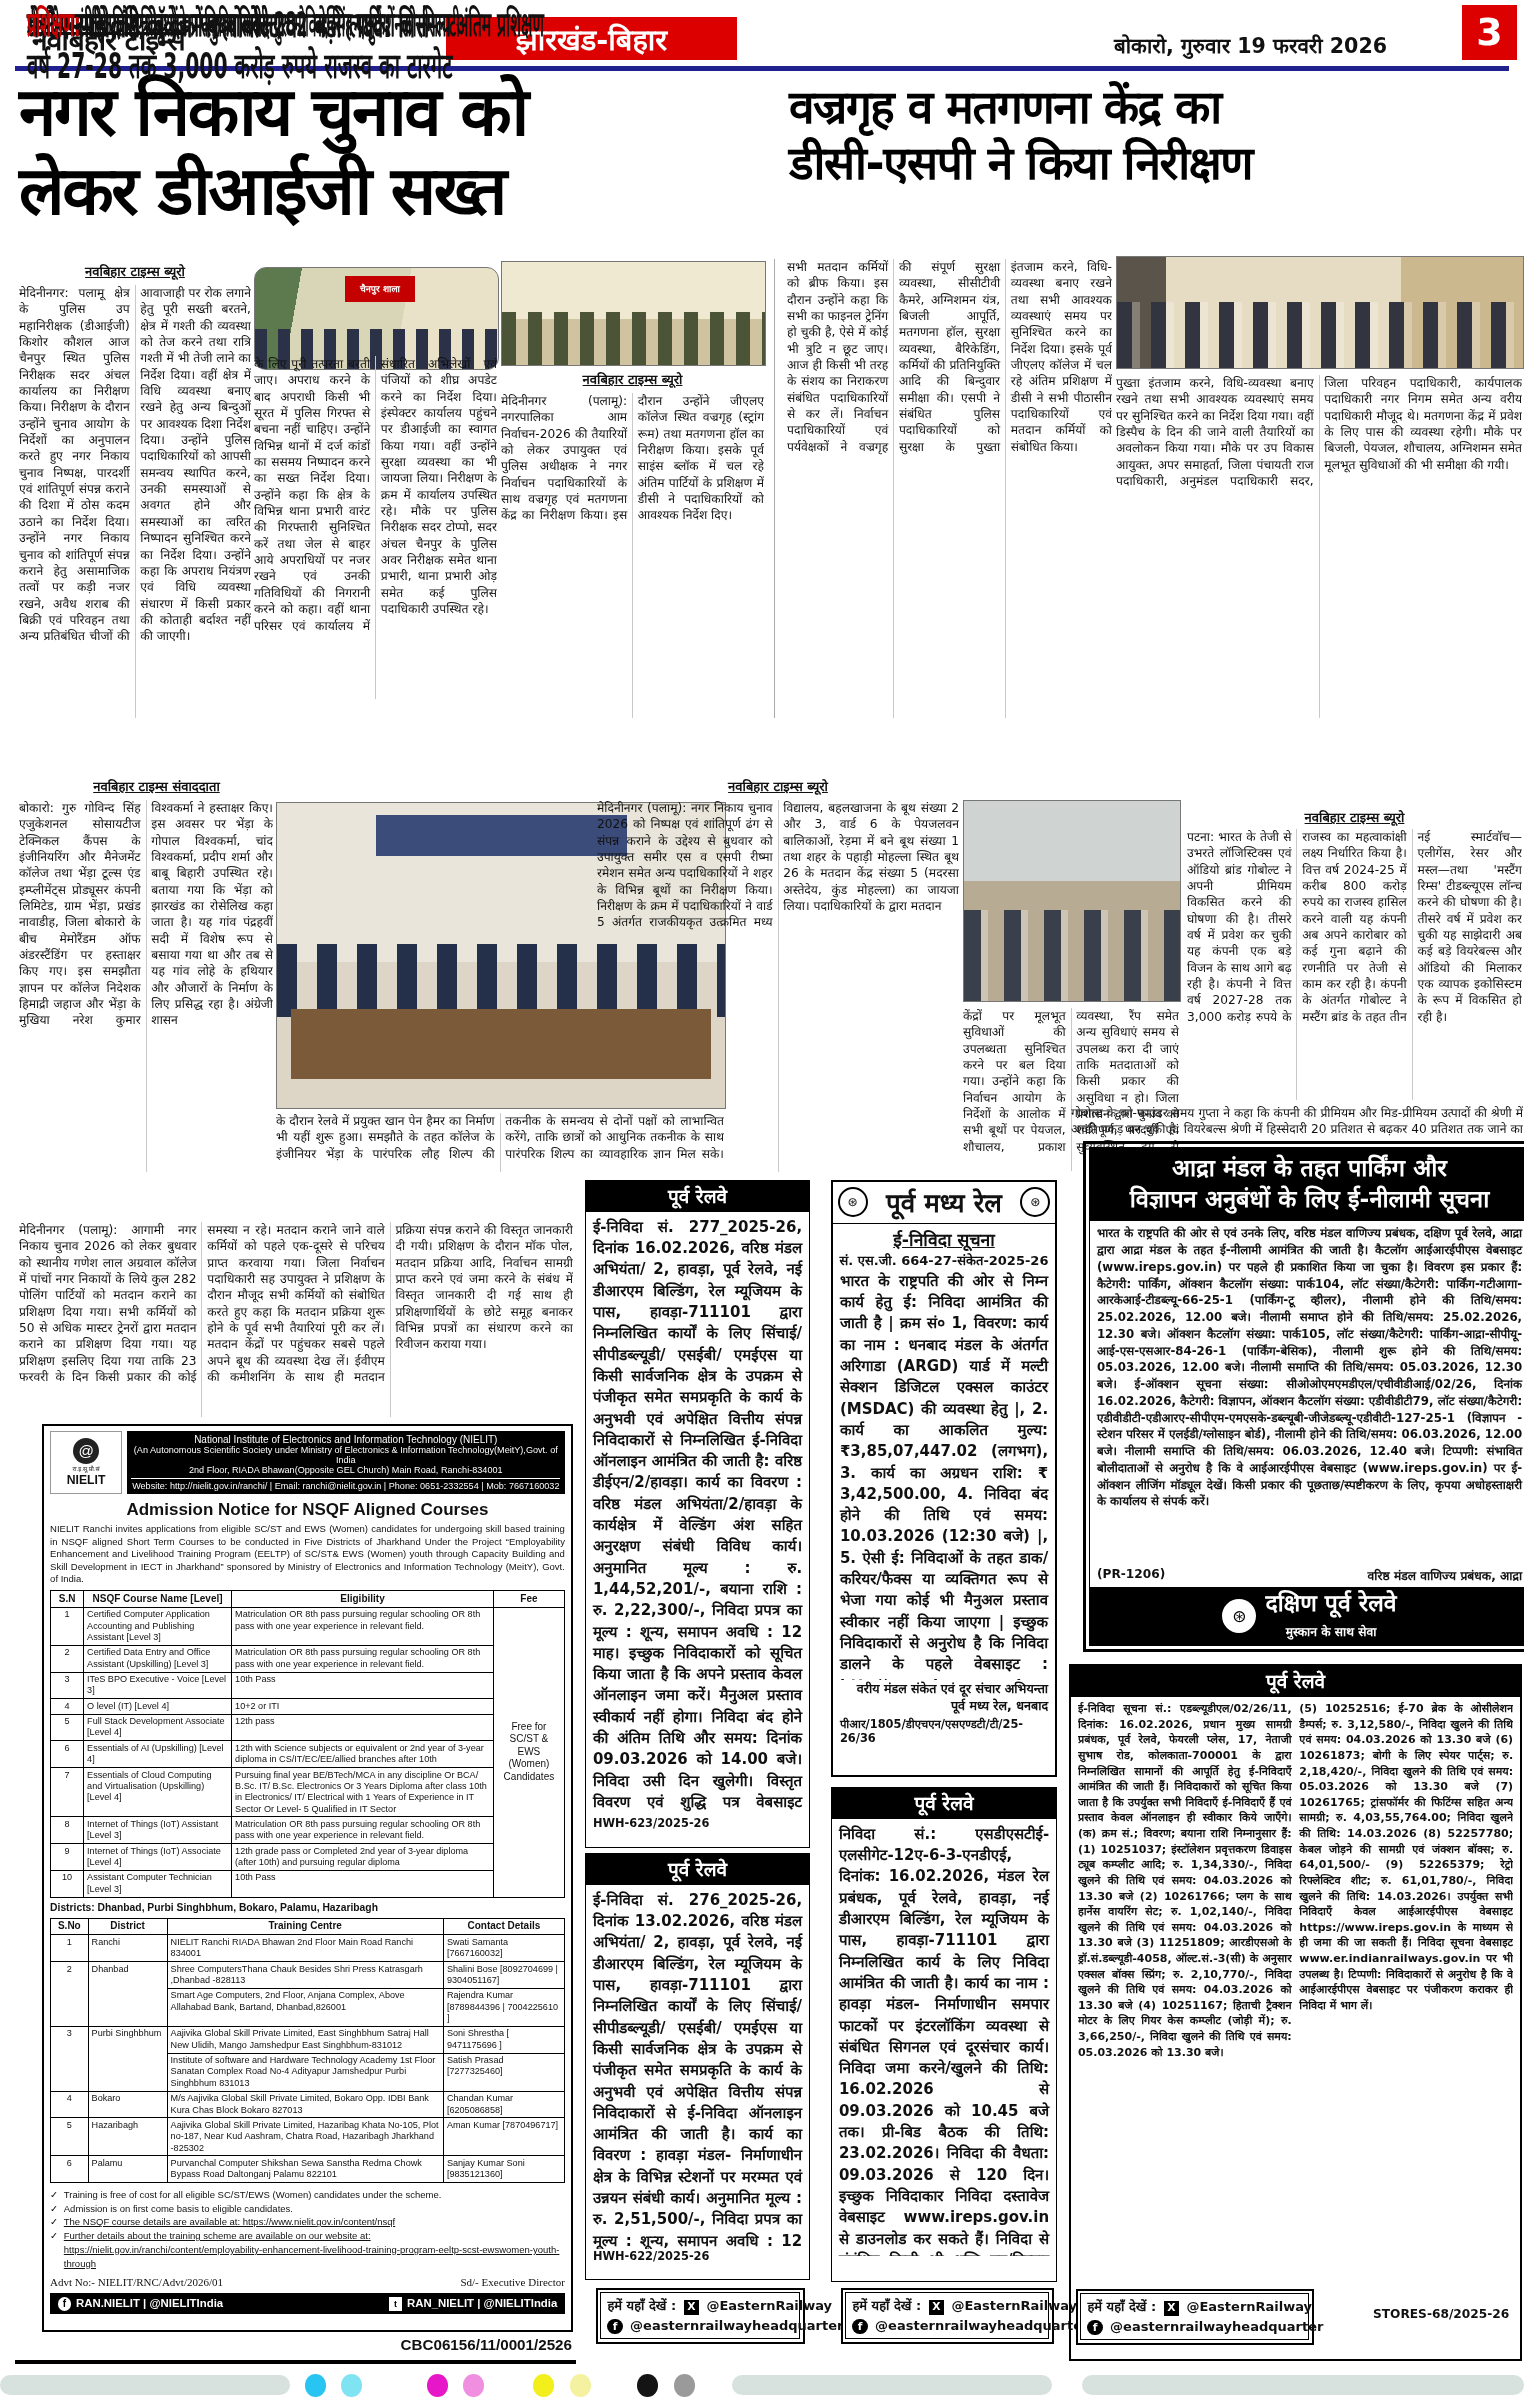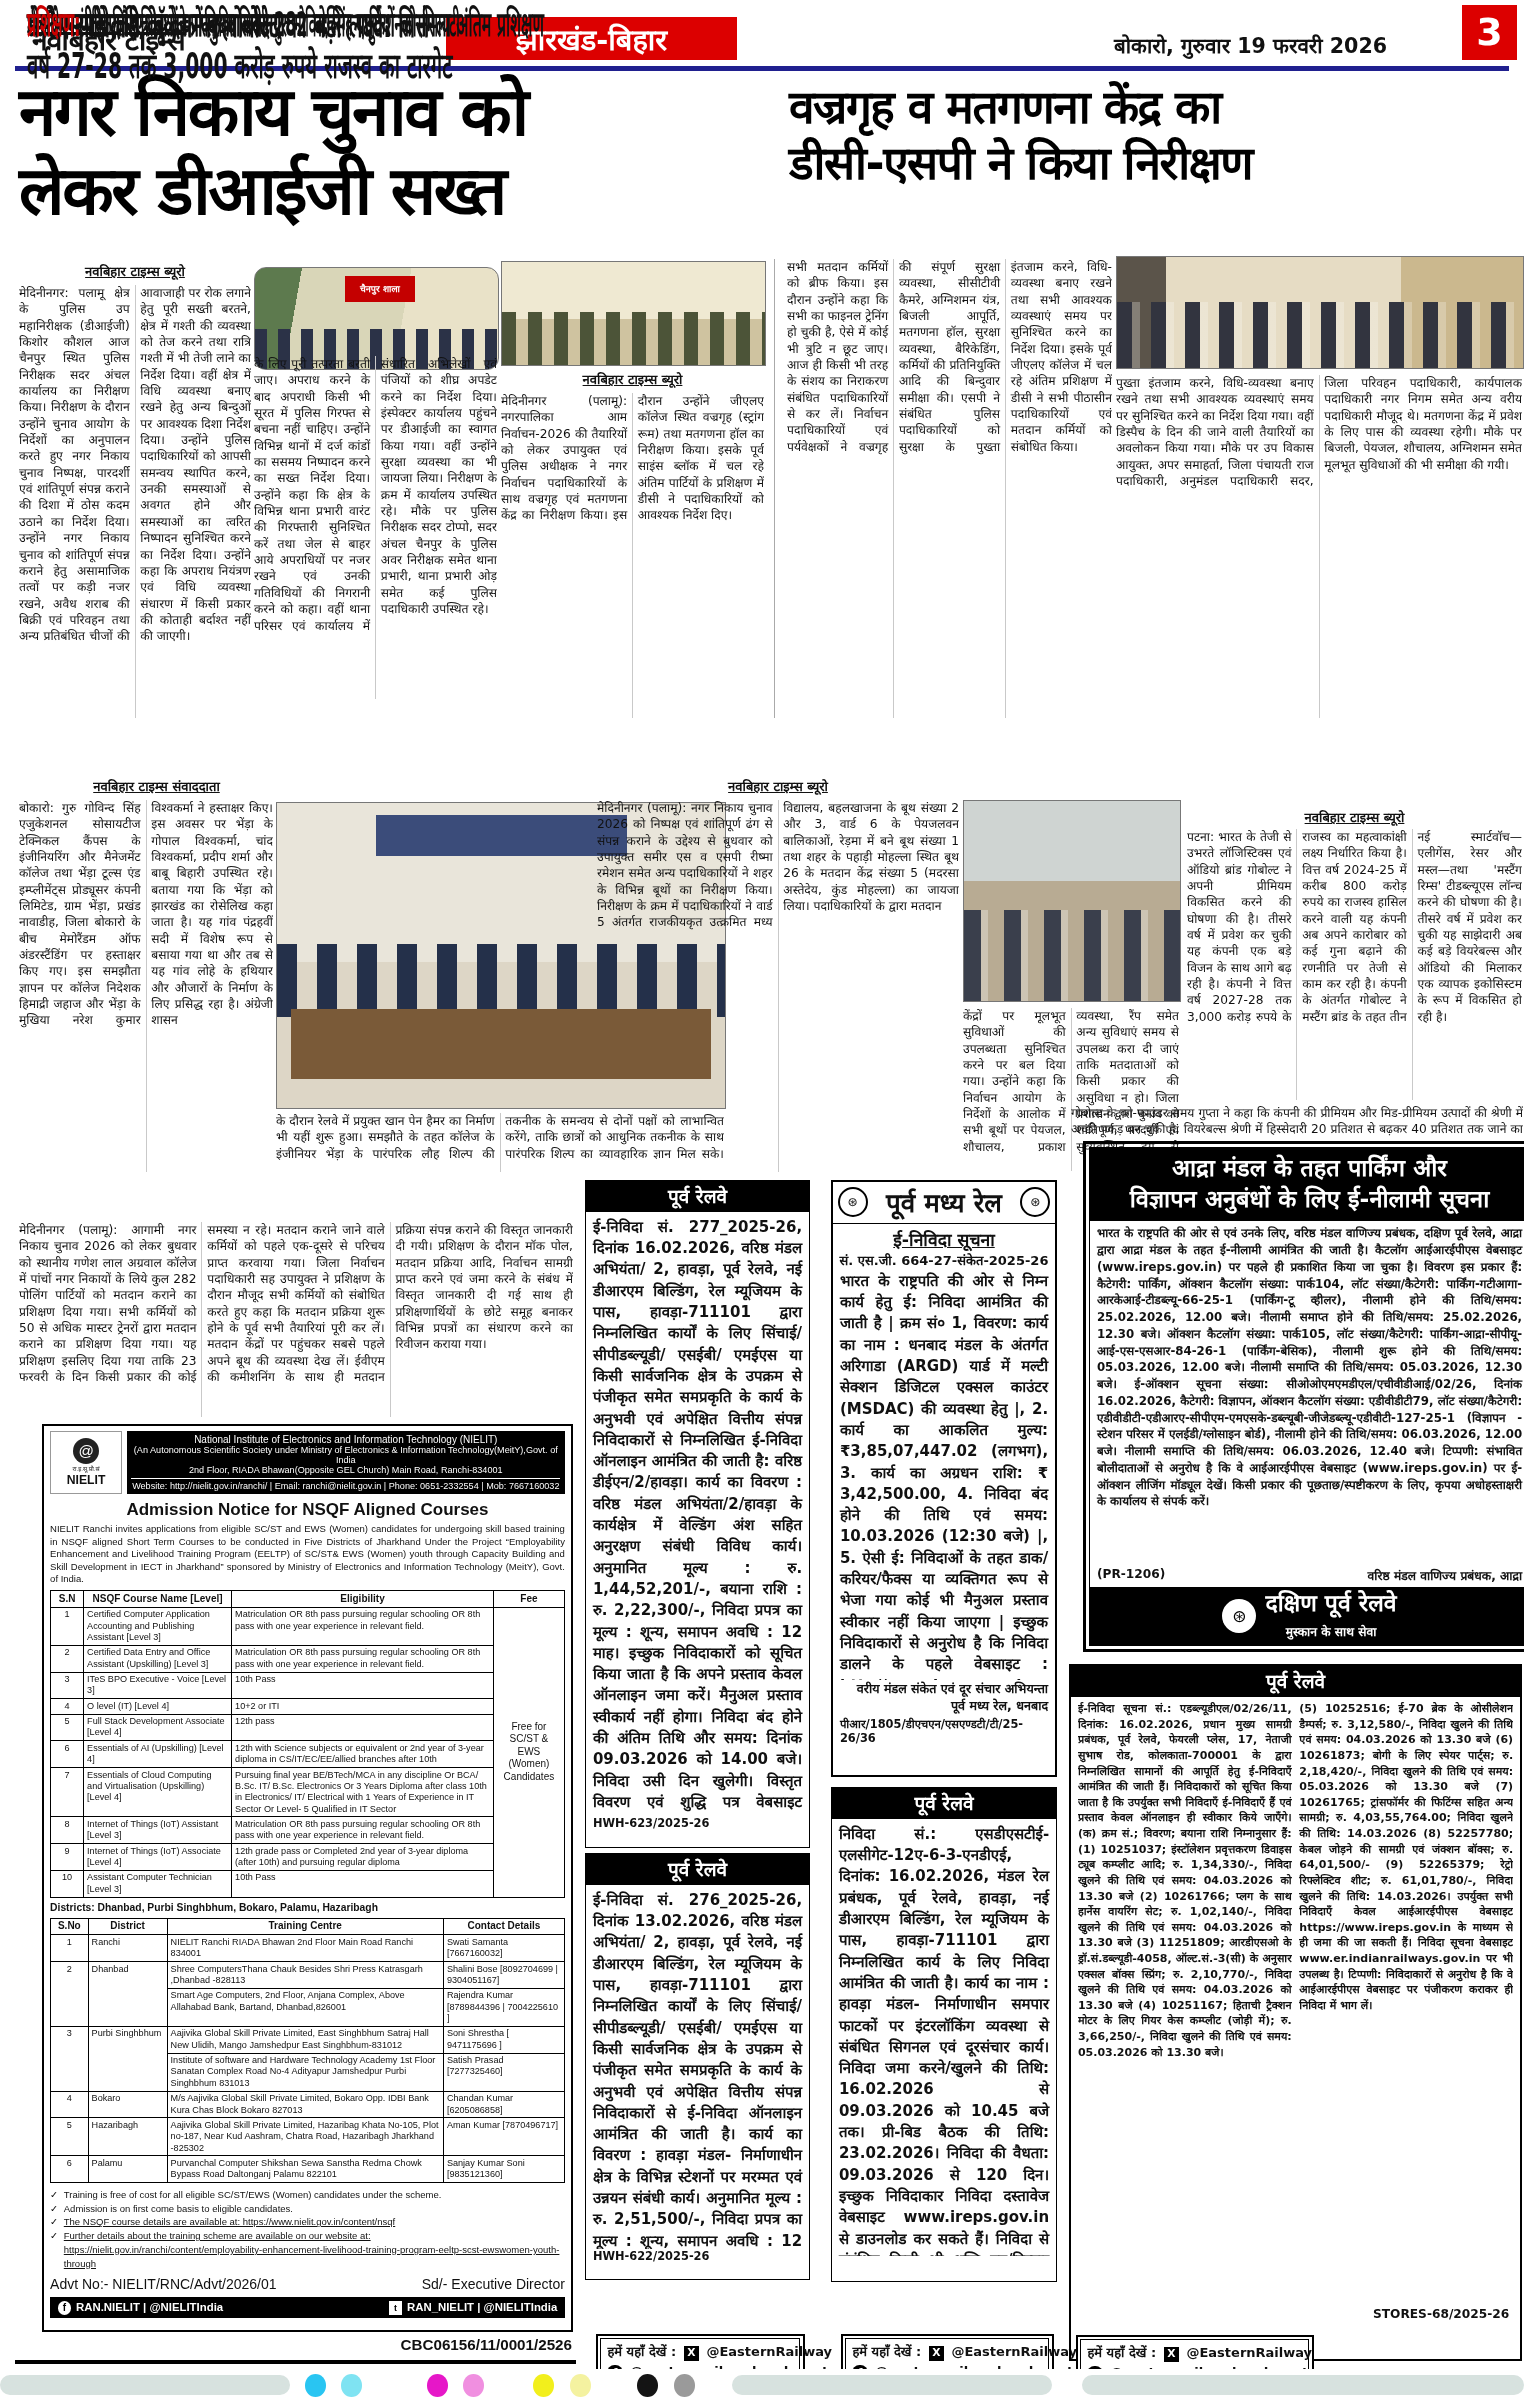--- a/index.html
+++ b/index.html
@@ -87,21 +87,21 @@
   #nielit table{border-collapse:collapse;width:100%;margin-top:4.6px;}
   #nielit th,#nielit td{border:1.1px solid #000;padding:1.5px 3px;vertical-align:top;text-align:left;font-size:9.1px;line-height:1.25;}
   #nielit th{text-align:center;font-size:10px;}
   #nielit .ctr{text-align:center;}
   #nielit .fee{text-align:center;vertical-align:middle;font-size:10px;}
   #nielit .districts{font-weight:bold;margin:4.6px 0 1.5px;font-size:10.3px;}
   #nielit .note{margin-top:4.6px;line-height:1.45;}
   #nielit .note div{position:relative;padding-left:13.7px;}
   #nielit .note div::before{content:"✓";position:absolute;left:0;}
   #nielit .u{text-decoration:underline;}
-  #nielit .advrow{display:flex;justify-content:space-between;margin-top:6.1px;font-size:14px;}
+  #nielit .advrow{display:flex;justify-content:space-between;margin-top:6.1px;font-size:11px;font-family:Liberation Serif, serif;}
   #nielit .socbar{display:flex;justify-content:space-between;background:#000;color:#fff;
                   font-weight:bold;font-size:11.4px;padding:3.8px 7.6px;margin-top:4.6px;align-items:center;}
   .fbic{display:inline-flex;width:13.7px;height:13.7px;border-radius:50%;background:#fff;color:#000;
         align-items:center;justify-content:center;font-weight:bold;font-size:10px;margin-right:4.6px;}
   .twic{display:inline-flex;width:13.7px;height:13.7px;background:#fff;color:#000;align-items:center;
         justify-content:center;font-weight:bold;font-size:9.1px;margin-right:4.6px;}
   #cbc{left:328px;top:2336px;width:244px;text-align:right;font-family:"Liberation Sans",sans-serif;
        font-size:15.2px;font-weight:bold;}
   #cbcRule{left:15.2px;top:2360px;width:561px;height:3.8px;background:#000;}
   
@@ -118,21 +118,21 @@
   #railB1 .hdrrow .t{font-size:26px;font-weight:bold;}
   .wheel{width:26px;height:26px;border-radius:50%;border:2.3px solid #000;display:flex;align-items:center;justify-content:center;font-size:12.2px;}
   #railB1 .sub{text-align:center;font-size:17.5px;font-weight:bold;text-decoration:underline;margin-top:3px;}
   #railB1 .num{text-align:center;font-size:13px;font-weight:bold;}
   #railB1 .tbody{height:404px;padding-top:2.3px;}
   #railB1 .sgn{text-align:right;font-size:12.6px;font-weight:bold;padding:0 6.9px;}
   #railB1 .tref{margin-top:1.5px;}
   #railB2{left:831px;top:1787px;width:226px;height:495px;}
   #railB2 .tbody{height:427px;}
   
-  .socbox{position:absolute;border:2.3px solid #000;padding:2.3px;background:#fff;margin-top:46px;}
+  .socbox{position:absolute;border:2.3px solid #000;padding:2.3px;background:#fff;}
   .socbox .in{border:1.5px solid #000;padding:3px 6.1px;font-size:13px;font-weight:bold;line-height:1.5;white-space:nowrap;}
   .xbadge{display:inline-flex;width:15.2px;height:15.2px;background:#000;color:#fff;align-items:center;
           justify-content:center;font-weight:bold;font-size:10.7px;margin:0 3px;}
   .fbadge{display:inline-flex;width:15.2px;height:15.2px;border-radius:50%;background:#000;color:#fff;
           align-items:center;justify-content:center;font-weight:bold;font-size:10.7px;margin-right:3px;}
   #socA{left:596px;top:2288px;width:200px;}
   #socB{left:841px;top:2288px;width:204px;}
   #socC{left:1076px;top:2289px;width:229px;}
   
   #adra{left:1083px;top:1141px;width:453px;height:511px;border:3px solid #000;box-sizing:border-box;padding:3px;}

